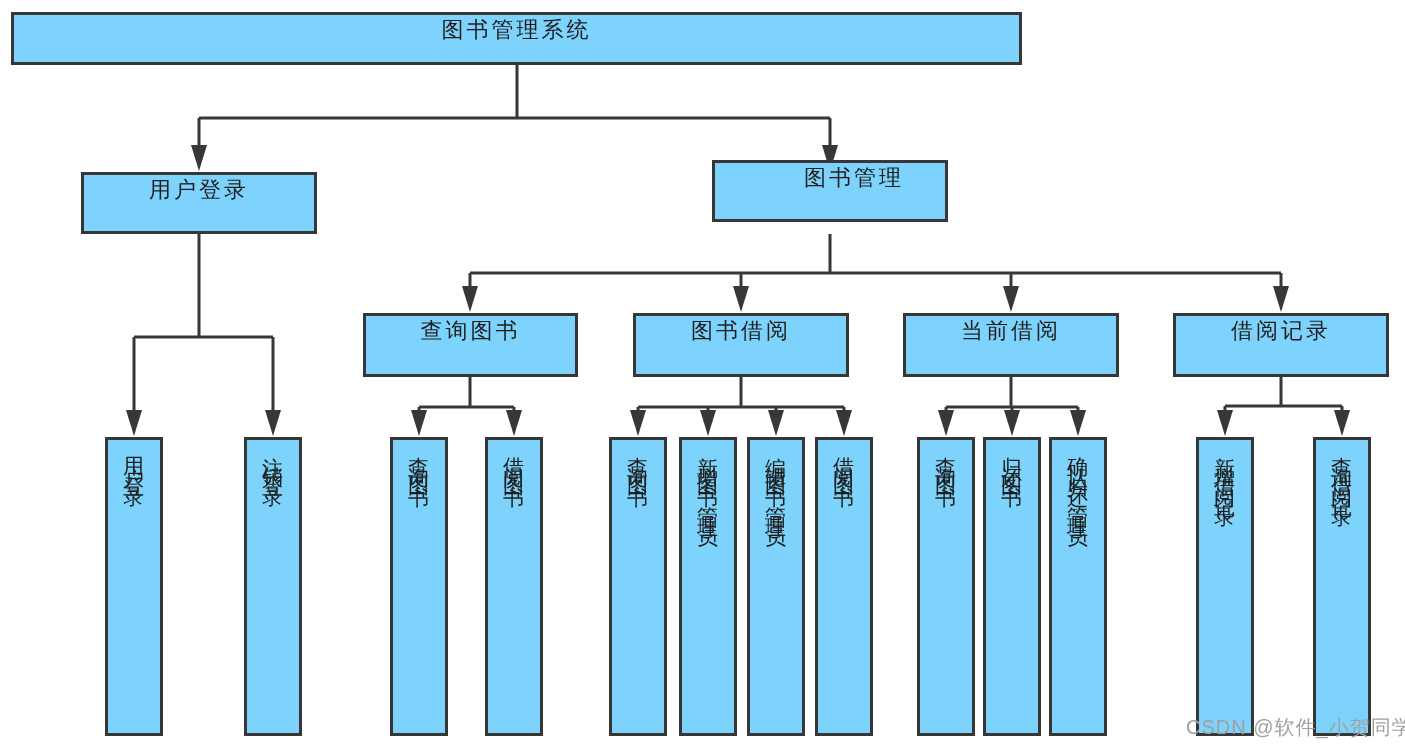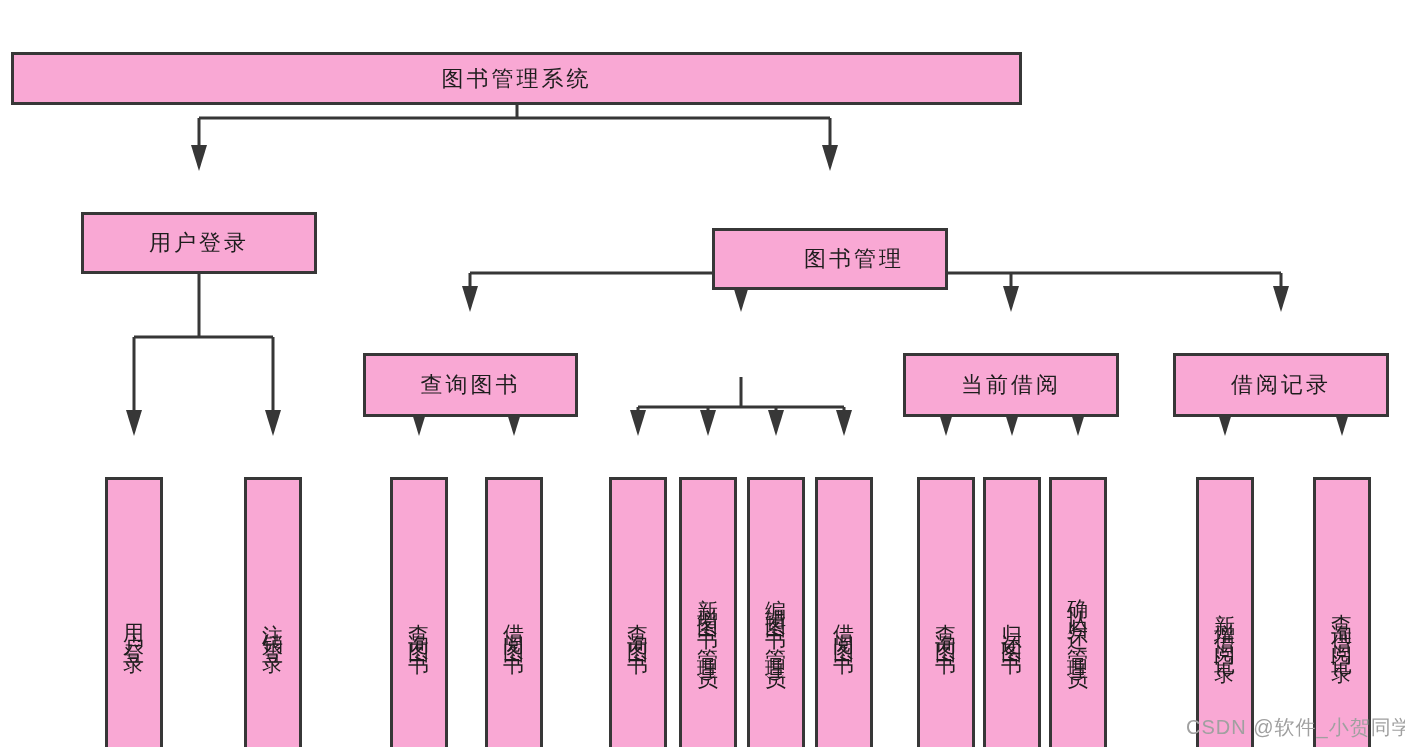--- a/index.html
+++ b/index.html
@@ -13,28 +13,27 @@
   }
   #wires {
     position: absolute;
     left: 0; top: 0;
     width: 1405px; height: 747px;
     z-index: 0;
   }
   .box {
     position: absolute;
     box-sizing: border-box;
-    background: #f9a8d4;
+    background: #7dd3fc;
     border: 3px solid #373737;
     display: flex;
-    align-items: center;
+    align-items: flex-start;
     justify-content: center;
     z-index: 1;
     color: #1d1d1d;
-    margin-top: 40px;
   }
   .h-label {
     font-size: 22px;
     letter-spacing: 3px;
     white-space: nowrap;
     color: #1d1d1d;
   }
   .v-label {
     writing-mode: vertical-rl;
     text-orientation: mixed;
@@ -100,26 +99,29 @@
     </g>
   </svg>
 
   <div class="box" style="left:11px; top:12px; width:1011px; height:53px;">
     <span class="h-label">图书管理系统</span>
   </div>
 
   <div class="box" style="left:81px; top:172px; width:236px; height:62px;">
     <span class="h-label">用户登录</span>
   </div>
-  <div class="box" style="left:712px; top:188px; width:236px; height:62px;padding-left:48px;">
+  <div class="box" style="left:712px; top:160px; width:236px; height:62px;padding-left:48px;">
     <span class="h-label">图书管理</span>
   </div>
 
   <div class="box" style="left:363px; top:313px; width:215px; height:64px;">
     <span class="h-label">查询图书</span>
+  </div>
+  <div class="box" style="left:633px; top:313px; width:216px; height:64px;">
+    <span class="h-label">图书借阅</span>
   </div>
   <div class="box" style="left:1173px; top:313px; width:216px; height:64px;">
     <span class="h-label">借阅记录</span>
   </div>
   <div class="box" style="left:903px; top:313px; width:216px; height:64px;">
     <span class="h-label">当前借阅</span>
   </div>
 
   <div class="box" style="left:105px; top:437px; width:58px; height:299px;">
     <span class="v-label">用户登录</span>

